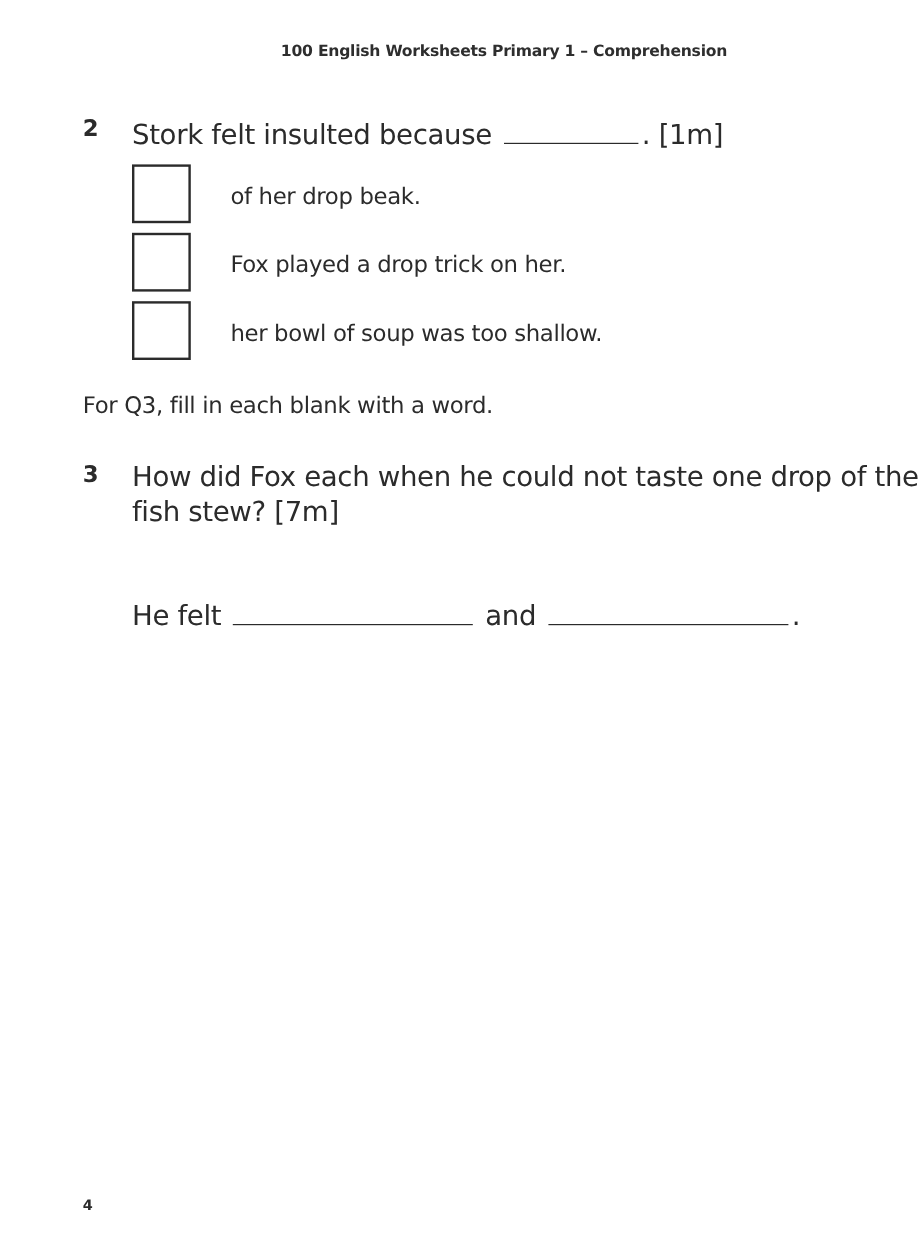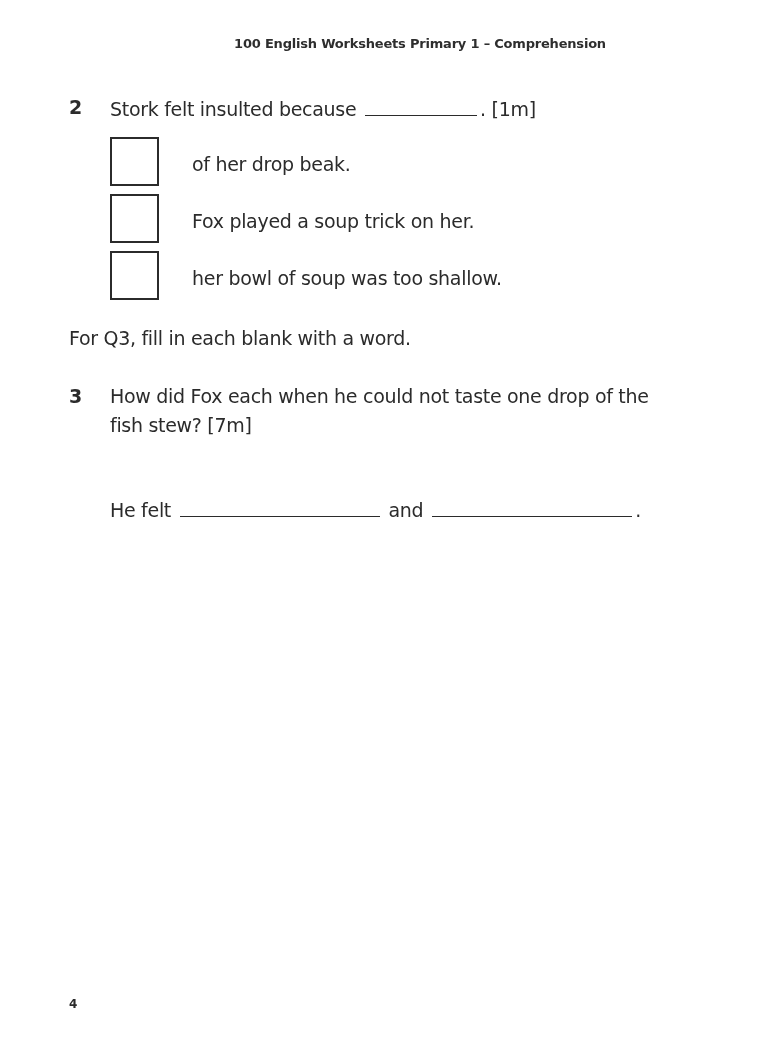--- a/index.html
+++ b/index.html
@@ -30,21 +30,21 @@
     .qnum {
       position: absolute;
       left: 69px;
       font-size: 19px;
       font-weight: bold;
       color: #2b2b2b;
     }
     .qtext {
       position: absolute;
       left: 110px;
-      font-size: 19px;
+      font-size: 23px;
       color: #2b2b2b;
       letter-spacing: -0.3px;
       white-space: nowrap;
     }
     .blank {
       display: inline-block;
       border-bottom: 1.5px solid #2b2b2b;
       height: 1em;
       vertical-align: baseline;
       margin: 0 3px;
@@ -94,21 +94,21 @@
   <div class="qtext" style="top:96px;">
     <span>Stork felt insulted because</span>
     <span class="blank" style="width:112px;"></span><span>.</span>
     <span>[1m]</span>
   </div>
 
   <div class="checkbox" style="top:137px;"></div>
   <div class="option-text" style="top:153px;">of her drop beak.</div>
 
   <div class="checkbox" style="top:194px;"></div>
-  <div class="option-text" style="top:210px;">Fox played a soup trick on her.</div>
+  <div class="option-text" style="top:210px;">Fox played a drop trick on her.</div>
 
   <div class="checkbox" style="top:251px;"></div>
   <div class="option-text" style="top:267px;">her bowl of soup was too shallow.</div>
 </div>
 
 <div class="instruction">For Q3, fill in each blank with a word.</div>
 
 <div>
   <span class="qnum" style="top:385px;">3</span>
   <div class="qtext" style="top:385px;">How did Fox each when he could not taste one drop of the</div>

